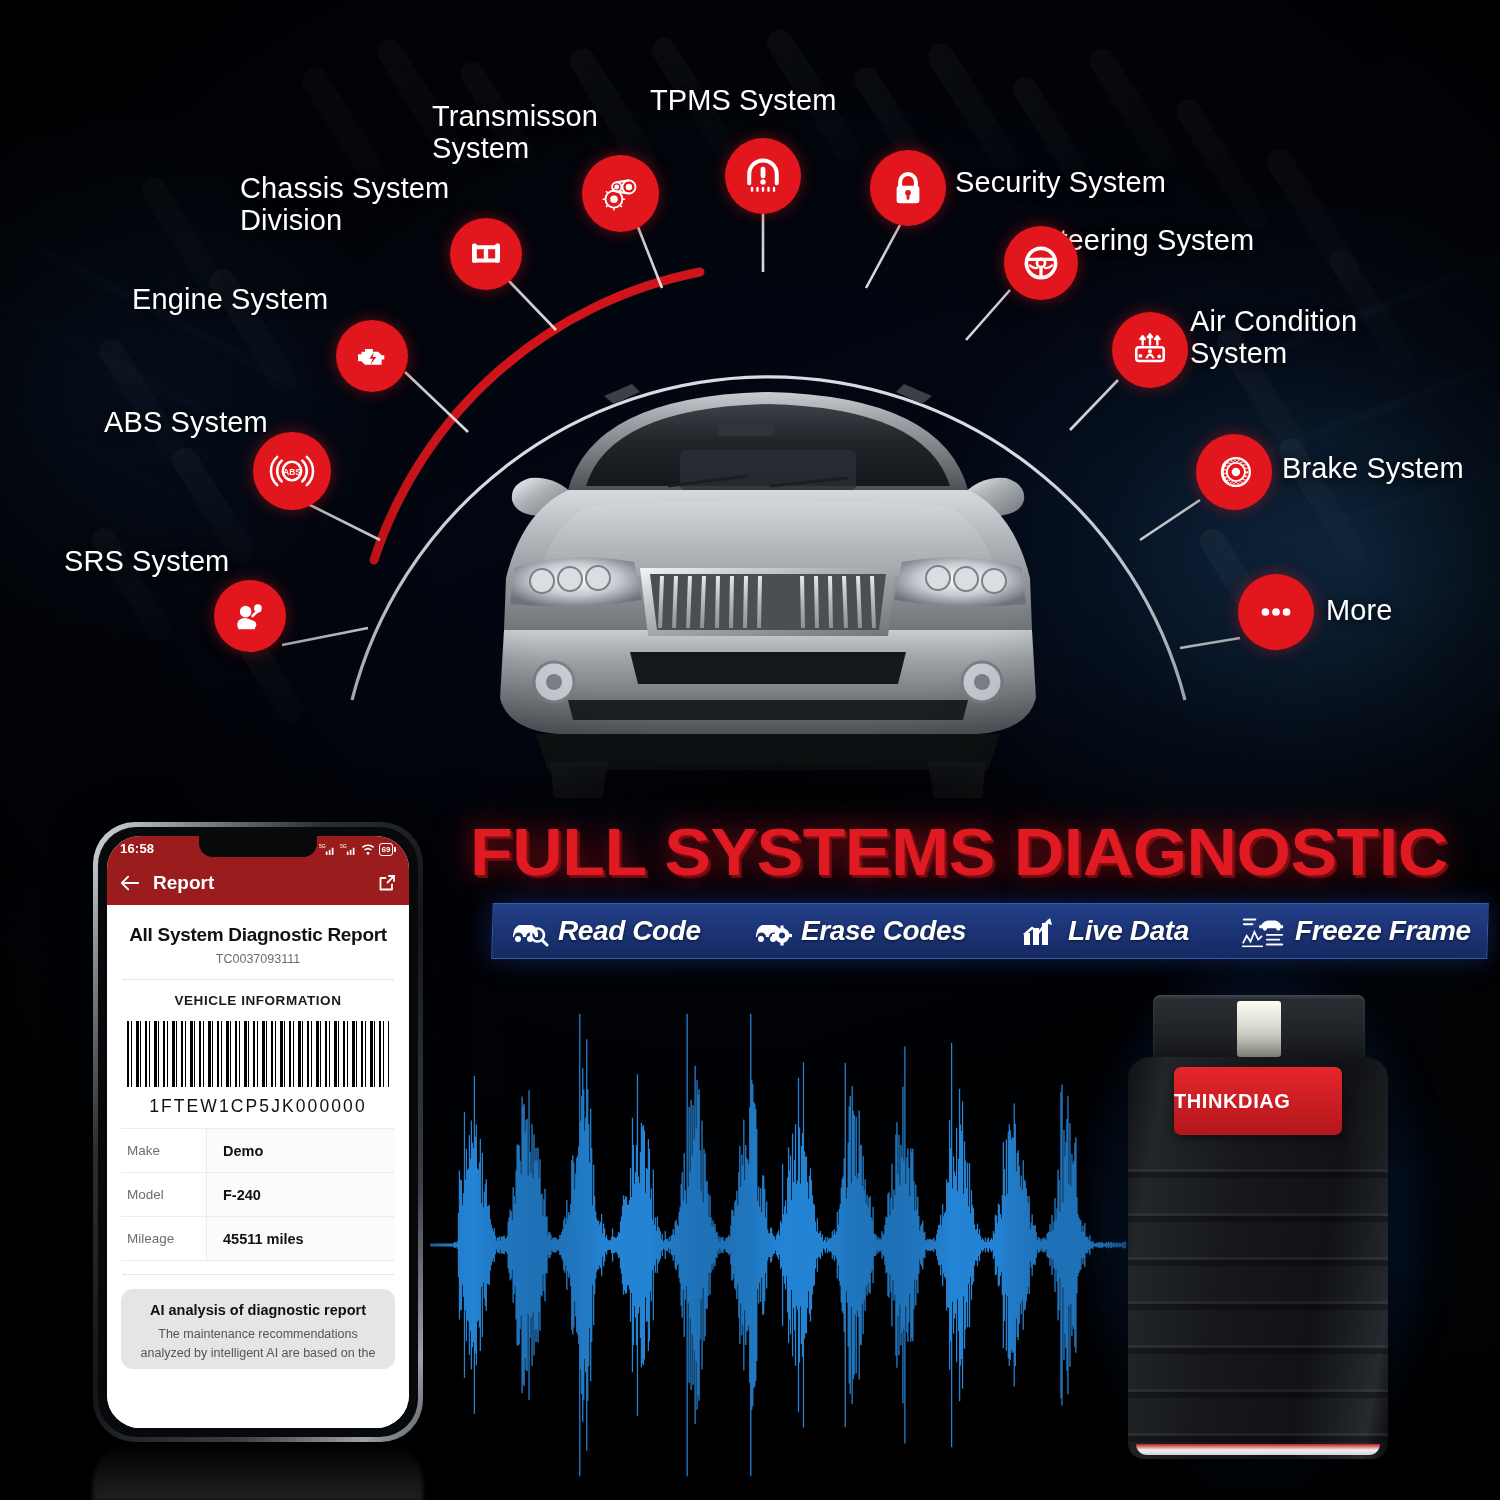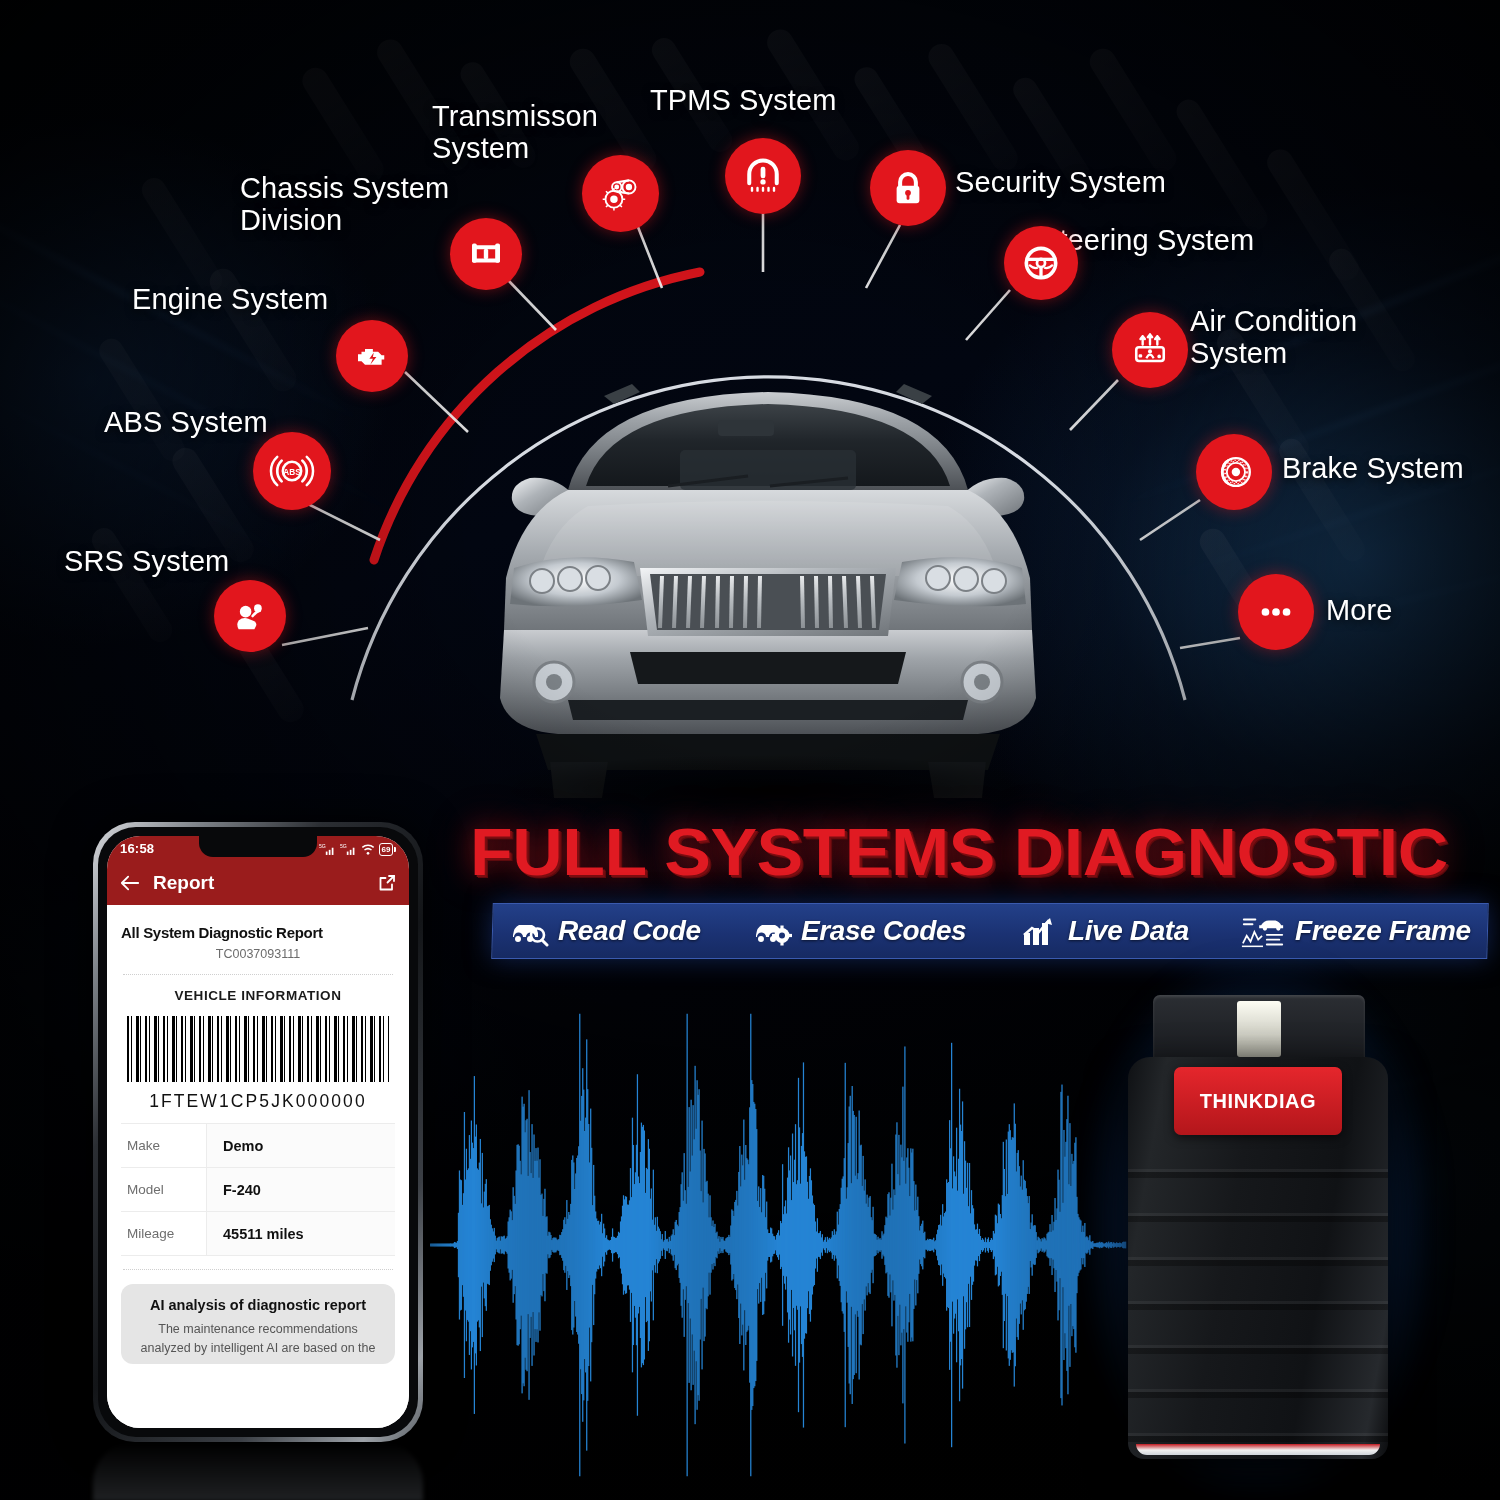--- a/index.html
+++ b/index.html
@@ -77,21 +77,21 @@
 
   .statusbar{ height:25px; background:#9a1c1c; display:flex; align-items:center;
     justify-content:space-between; padding:0 13px; color:#fff; }
   .st-time{ font-size:13px; font-weight:700; letter-spacing:.2px; }
   .st-icons{ display:flex; align-items:flex-end; gap:4px; }
   .appbar{ height:44px; background:#9a1c1c; display:flex; align-items:center;
     padding:0 13px; color:#fff; gap:13px; }
   .appbar-title{ font-size:19px; font-weight:600; flex:1; }
 
   .sheet{ background:#fff; padding:0 14px; height:calc(100% - 69px); overflow:hidden; }
-  .rep-title{ text-align:left; font-size:15px; font-weight:700; color:#111;
+  .rep-title{ text-align:center; font-size:19px; font-weight:700; color:#111;
     margin-top:19px; letter-spacing:-.3px; }
   .rep-id{ text-align:center; font-size:12.5px; color:#6c6c6c; margin-top:6px; }
   .dashrule{ border-top:1.5px dotted #cfcfcf; margin:13px 2px; }
   .veh-head{ text-align:center; font-size:13.5px; font-weight:700; color:#1a1a1a;
     letter-spacing:.55px; margin:11px 0 13px; }
   .barcode{ height:66px; margin:0 6px;
     background-image:repeating-linear-gradient(90deg,#000 0,#000 2px,#fff 2px,#fff 4px,#000 4px,#000 5px,#fff 5px,#fff 9px,#000 9px,#000 12px,#fff 12px,#fff 13px,#000 13px,#000 14px,#fff 14px,#fff 18px); }
   .vin{ text-align:center; font-size:17.5px; color:#111; letter-spacing:2.1px;
     margin-top:9px; font-weight:400; }
   .vtable{ margin-top:11px; border-top:1px solid #ececec; }
@@ -119,21 +119,21 @@
     width:44px; height:56px; border-radius:3px;
     background:linear-gradient(180deg,#fdfdf4,#cfcfc4 60%,#9a9a8f); }
   .d-body{ position:absolute; left:0; top:62px; width:260px; height:402px;
     border-radius:22px 22px 16px 16px;
     background:linear-gradient(100deg,#0f1114 0%,#232629 12%,#16181b 40%,#101215 70%,#26292d 92%,#0b0c0e 100%);
     box-shadow:0 14px 40px rgba(0,0,0,.85); overflow:hidden; }
   .d-ribs{ position:absolute; left:0; top:112px; width:100%; height:280px;
     background:repeating-linear-gradient(180deg, rgba(255,255,255,.055) 0px, rgba(255,255,255,.055) 3px, rgba(0,0,0,.32) 3px, rgba(0,0,0,.32) 9px, rgba(255,255,255,0) 9px, rgba(255,255,255,0) 44px); }
   .d-label{ position:absolute; left:46px; top:10px; width:168px; height:68px;
     border-radius:7px; background:linear-gradient(180deg,#e5262c,#b3161b);
-    display:flex; align-items:center; justify-content:center;
+    display:flex; align-items:center; justify-content:flex-start;
     box-shadow:0 3px 10px rgba(0,0,0,.55); }
   .d-brand{ color:#fff; font-size:20px; font-weight:700; letter-spacing:.6px; }
   .d-foot{ position:absolute; left:8px; bottom:4px; width:244px; height:11px;
     border-radius:0 0 14px 14px; background:linear-gradient(180deg,#c21b21 0%, #f1f1f1 55%, #cfd4da 100%); }
 </style>
 </head>
 <body>
 
 <div id="stage">
 

